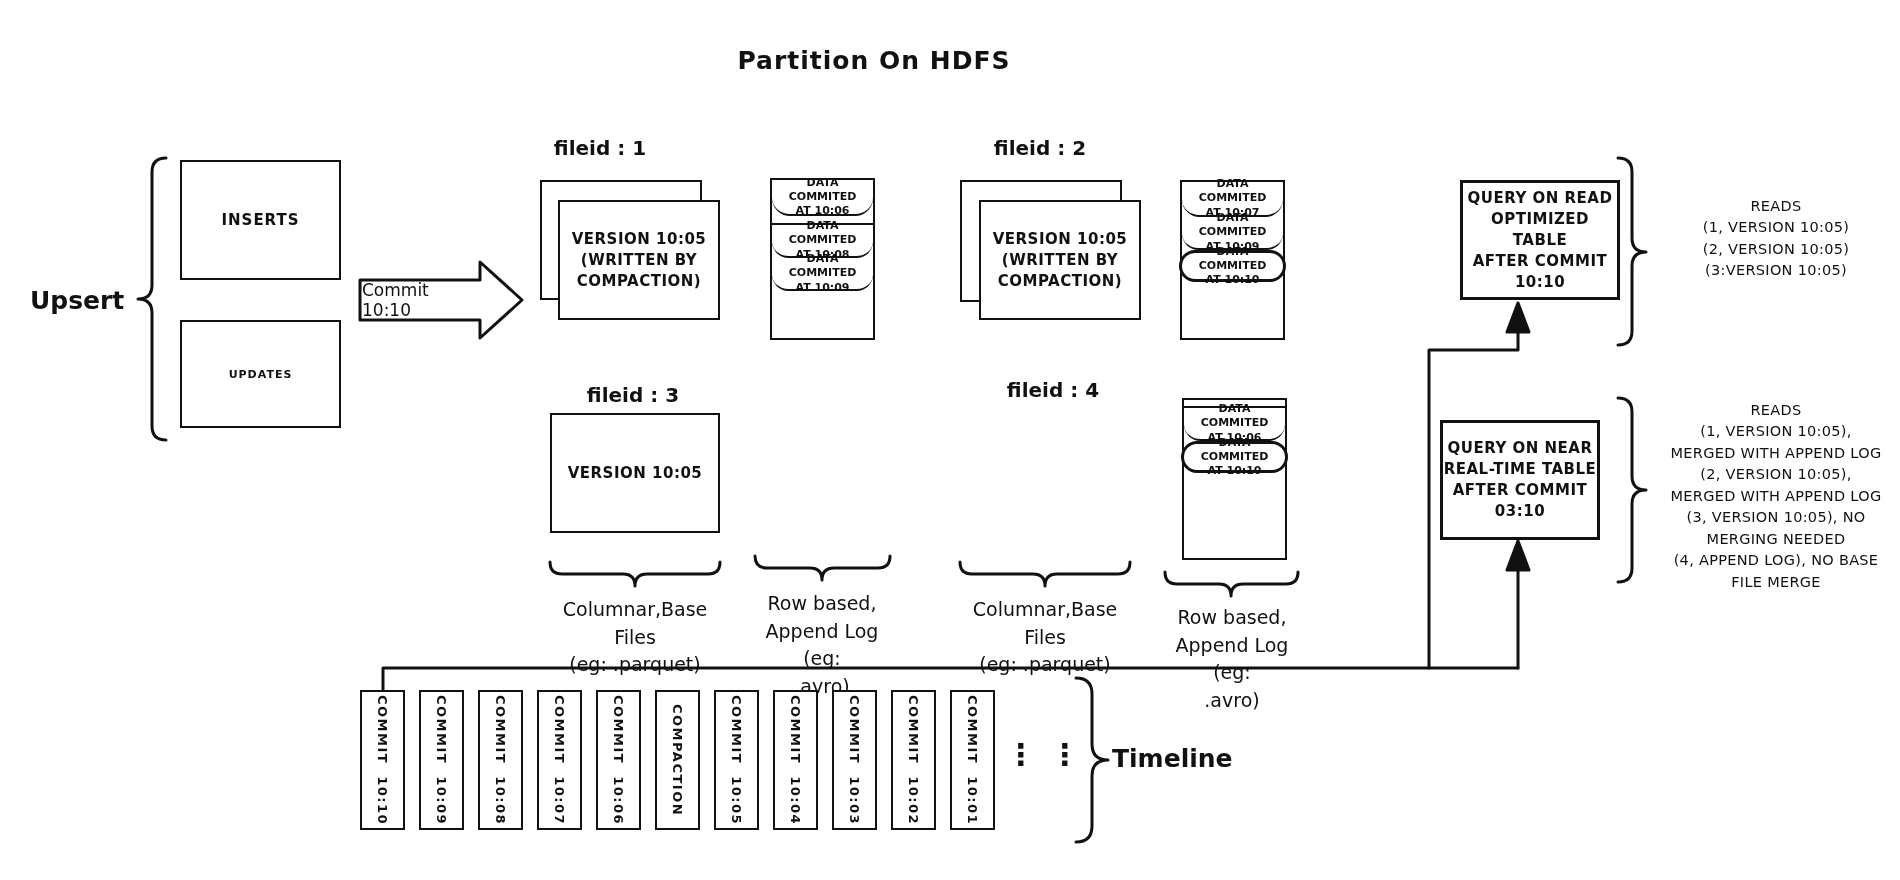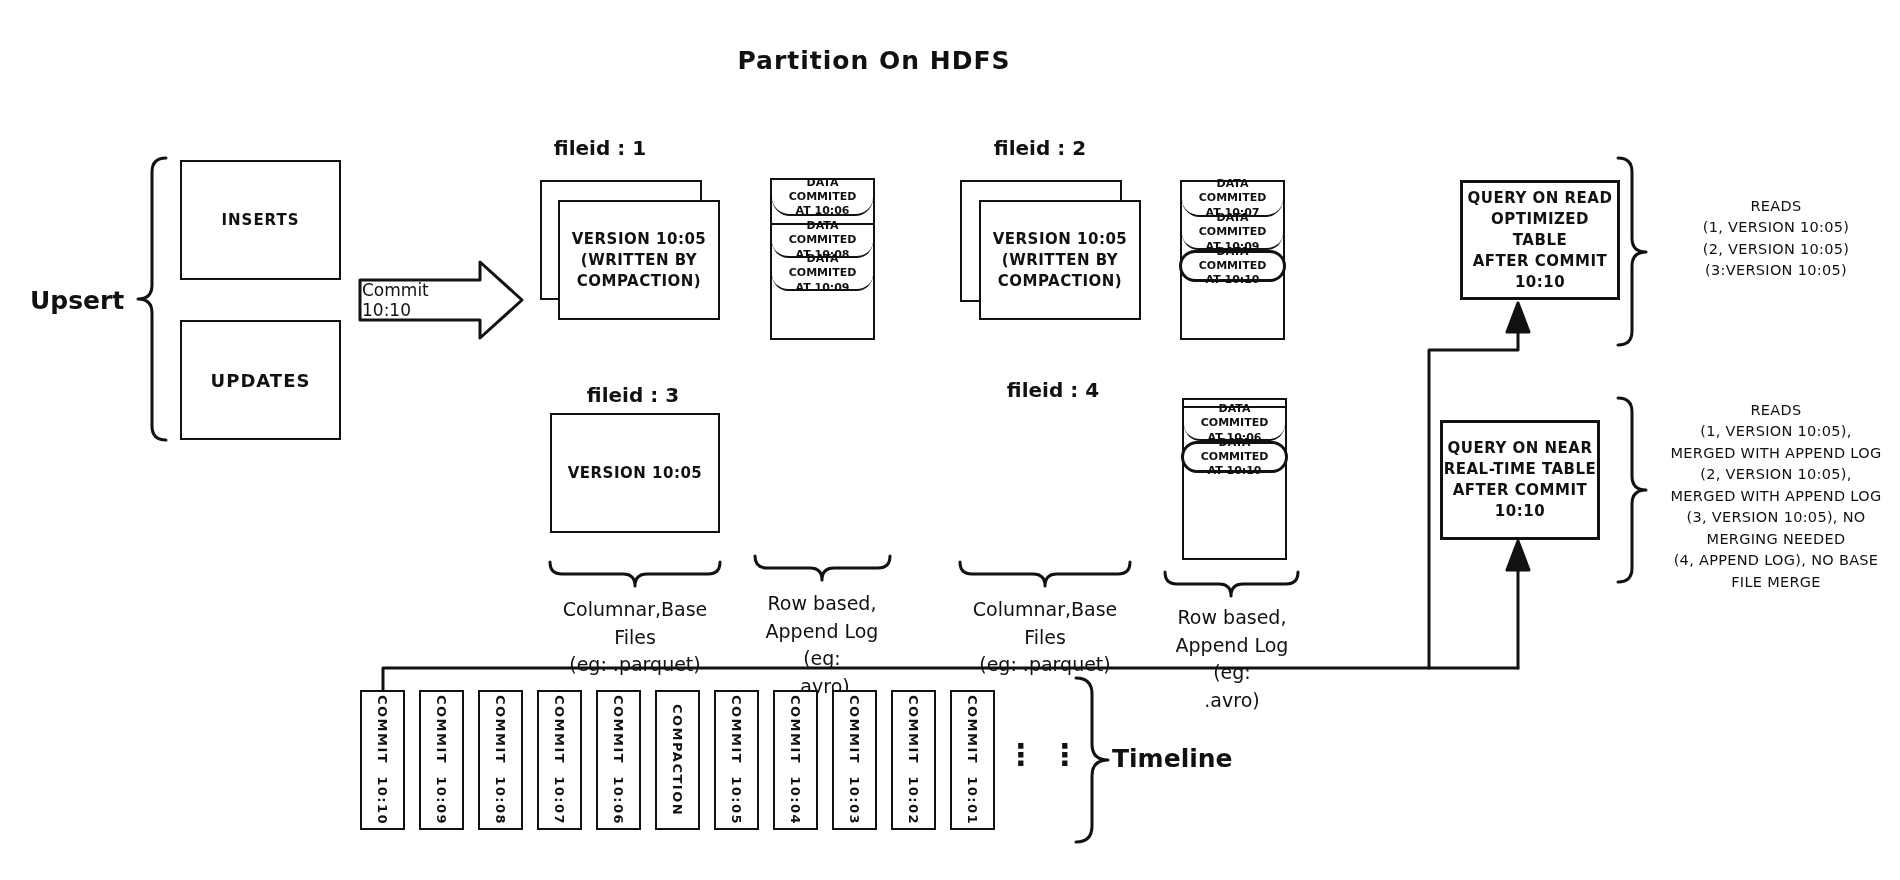--- a/index.html
+++ b/index.html
@@ -80,21 +80,21 @@
     <path d="M1429 668 L1429 350 L1518 350 L1518 328"></path>
     <polygon fill="#111" points="1507,332 1529,332 1518,303"></polygon>
     <path d="M1518 668 L1518 566"></path>
     <polygon fill="#111" points="1507,570 1529,570 1518,541"></polygon>
   </svg>
 
   <div class="abs title">Partition On HDFS</div>
 
   <div class="abs big-label" style="left:30px; top:286px; width:84px; text-align:center;">Upsert</div>
   <div class="abs box boldtxt" style="left:180px; top:160px; width:161px; height:120px; font-size:15px;">INSERTS</div>
-  <div class="abs box boldtxt" style="left:180px; top:320px; width:161px; height:120px; font-size:18px;">UPDATES</div>
+  <div class="abs box boldtxt" style="left:180px; top:320px; width:161px; height:108px; font-size:11px;">UPDATES</div>
 
   <div class="abs" style="left:362px; top:280px; width:118px; height:40px; display:flex; align-items:center; justify-content:center; font-size:17px; font-weight:500;">Commit 10:10</div>
 
   <div class="abs fileid-label" style="left:520px; top:136px; width:160px;">fileid : 1</div>
   <div class="stack-back" style="left:540px; top:180px; width:162px; height:120px;"></div>
   <div class="version-box pre" style="left:558px; top:200px; width:162px; height:120px;">VERSION 10:05
 (WRITTEN BY
 COMPACTION)</div>
 
   <div class="logbox" style="left:770px; top:178px; width:105px; height:162px;">
@@ -150,21 +150,21 @@
 AFTER COMMIT
 10:10</div>
   <div class="abs reads-text pre" style="left:1652px; top:196px; width:248px;">READS
 (1, VERSION 10:05)
 (2, VERSION 10:05)
 (3:VERSION 10:05)</div>
 
   <div class="query-box pre" style="left:1440px; top:420px; width:160px; height:120px;">QUERY ON NEAR
 REAL-TIME TABLE
 AFTER COMMIT
-10:10</div>
+03:10</div>
   <div class="abs reads-text pre" style="left:1645px; top:400px; width:262px;">READS
 (1, VERSION 10:05),
 MERGED WITH APPEND LOG
 (2, VERSION 10:05),
 MERGED WITH APPEND LOG
 (3, VERSION 10:05), NO
 MERGING NEEDED
 (4, APPEND LOG), NO BASE
 FILE MERGE</div>
 

